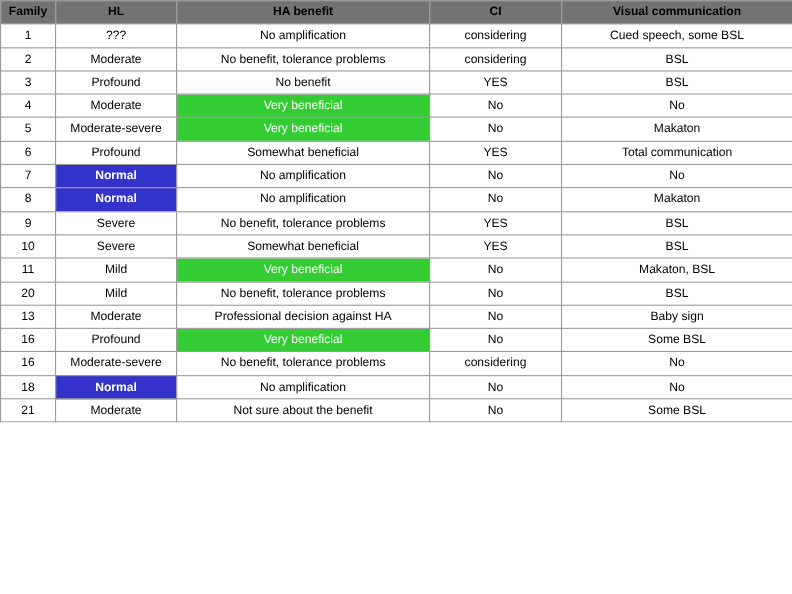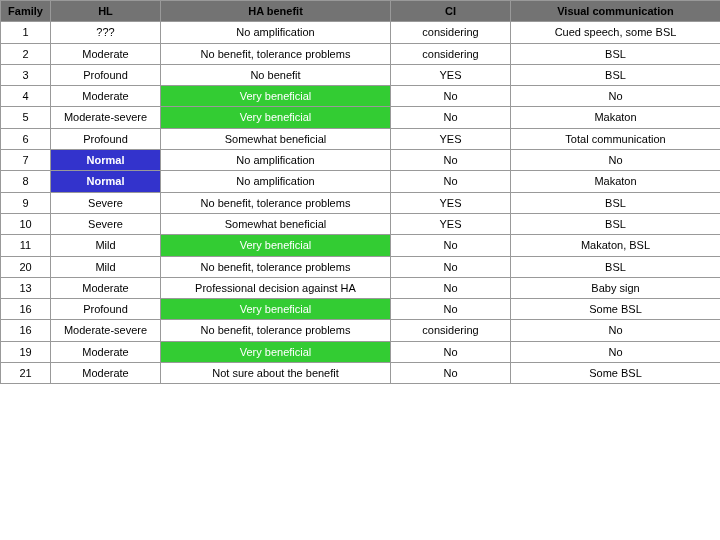--- a/index.html
+++ b/index.html
@@ -167,23 +167,23 @@
         <td>Some BSL</td>
       </tr>
       <tr>
         <td>16</td>
         <td>Moderate-severe</td>
         <td>No benefit, tolerance problems</td>
         <td>considering</td>
         <td>No</td>
       </tr>
       <tr>
-        <td>19</td>
-        <td>Moderate</td>
-        <td class="bg-green">Very beneficial</td>
+        <td>18</td>
+        <td class="bg-blue">Normal</td>
+        <td>No amplification</td>
         <td>No</td>
         <td>No</td>
       </tr>
       <tr>
         <td>21</td>
         <td>Moderate</td>
         <td>Not sure about the benefit</td>
         <td>No</td>
         <td>Some BSL</td>
       </tr>

